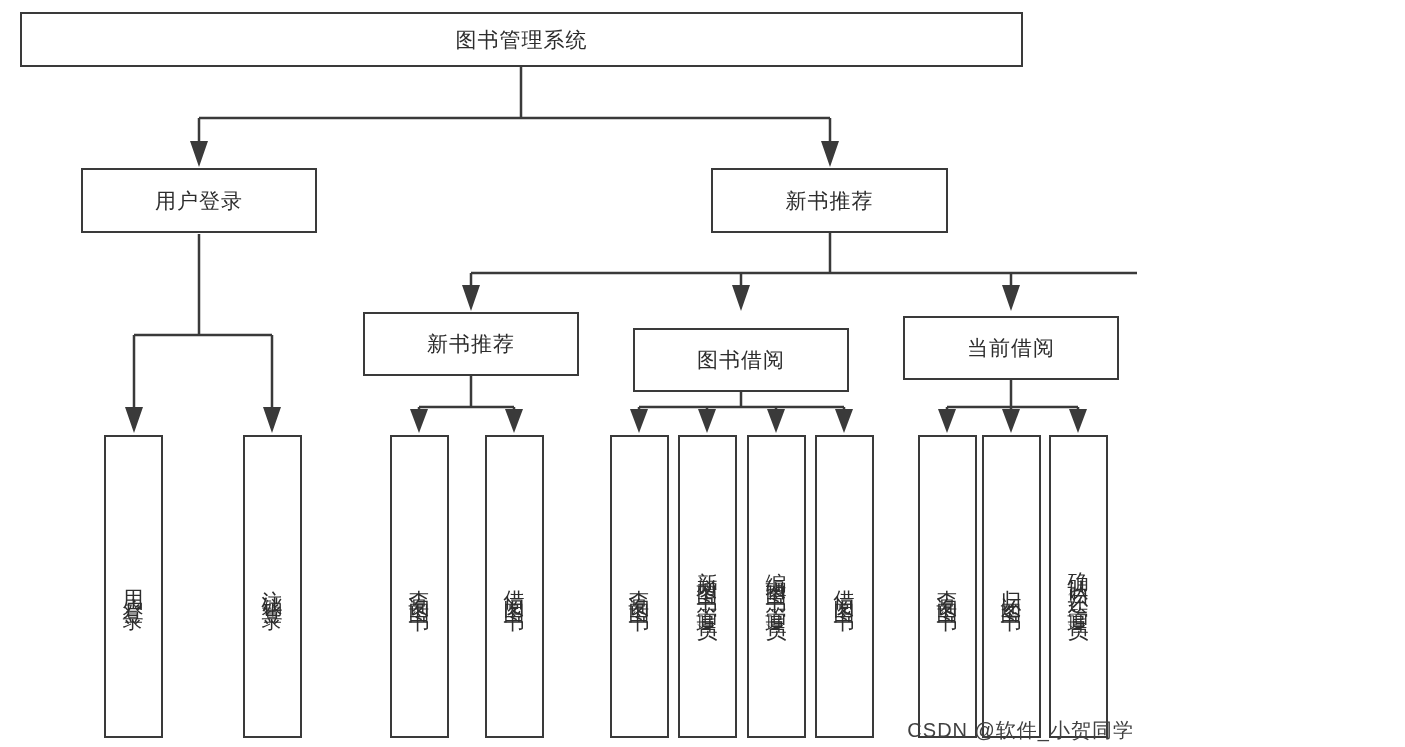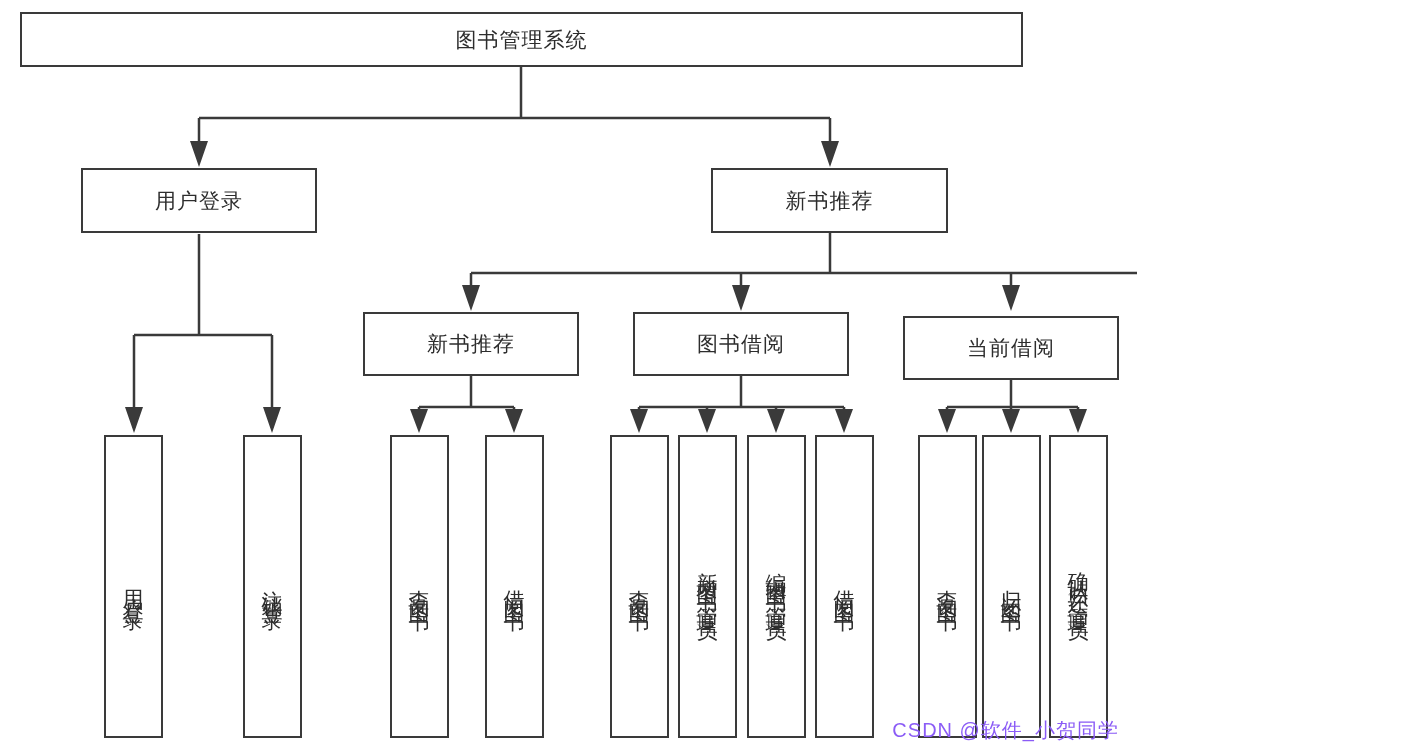--- a/index.html
+++ b/index.html
@@ -12,22 +12,22 @@
     position:absolute;box-sizing:border-box;background:#ffffff;
     border:2.5px solid #3a3a3a;display:flex;align-items:center;justify-content:center;
     font-size:21px;letter-spacing:1px;white-space:nowrap;
   }
   .leaf{width:59px;top:435px;height:303px;}
   .leaf .vtext{
     writing-mode:vertical-rl;text-orientation:mixed;
     font-size:21px;letter-spacing:7px;line-height:1.0;
   }
   .watermark{
-    position:absolute;right:18px;bottom:3px;z-index:5;
-    font-size:20px;color:#8b5cf6;letter-spacing:1px;white-space:nowrap;
+    position:absolute;right:3px;bottom:3px;z-index:5;
+    font-size:20px;color:#404040;letter-spacing:1px;white-space:nowrap;
   }
 </style>
 </head>
 <body>
 
 <div class="stage">
 
   <svg class="connectors" viewBox="0 0 1405 747" xmlns="http://www.w3.org/2000/svg">
     <path stroke="#3a3a3a" stroke-width="2.5" fill="none" d="
       M521 67 V118  M199 118 H830  M199 118 V160  M830 118 V160
@@ -46,21 +46,21 @@
       M938 409 H956 L947 433 Z  M1002 409 H1020 L1011 433 Z  M1069 409 H1087 L1078 433 Z
       M1216 409 H1234 L1225 433 Z  M1335 409 H1353 L1344 433 Z"></path>
   </svg>
 
   <div class="box" style="left:20px;top:12px;width:1003px;height:55px;">图书管理系统</div>
 
   <div class="box" style="left:81px;top:168px;width:236px;height:65px;">用户登录</div>
   <div class="box" style="left:711px;top:168px;width:237px;height:65px;">新书推荐</div>
 
   <div class="box" style="left:363px;top:312px;width:216px;height:64px;text-align:center;">新书推荐</div>
-  <div class="box" style="left:633px;top:312px;width:216px;height:64px;">图书借阅</div>
+  <div class="box" style="left:633px;top:328px;width:216px;height:64px;">图书借阅</div>
   <div class="box" style="left:903px;top:316px;width:216px;height:64px;">当前借阅</div>
 
   <div class="box leaf" style="left:104px;">
     <span class="vtext">用户登录</span>
     </div>
   <div class="box leaf" style="left:243px;">
     <span class="vtext">注销登录</span>
     </div>
   <div class="box leaf" style="left:390px;">
     <span class="vtext">查询图书</span>

